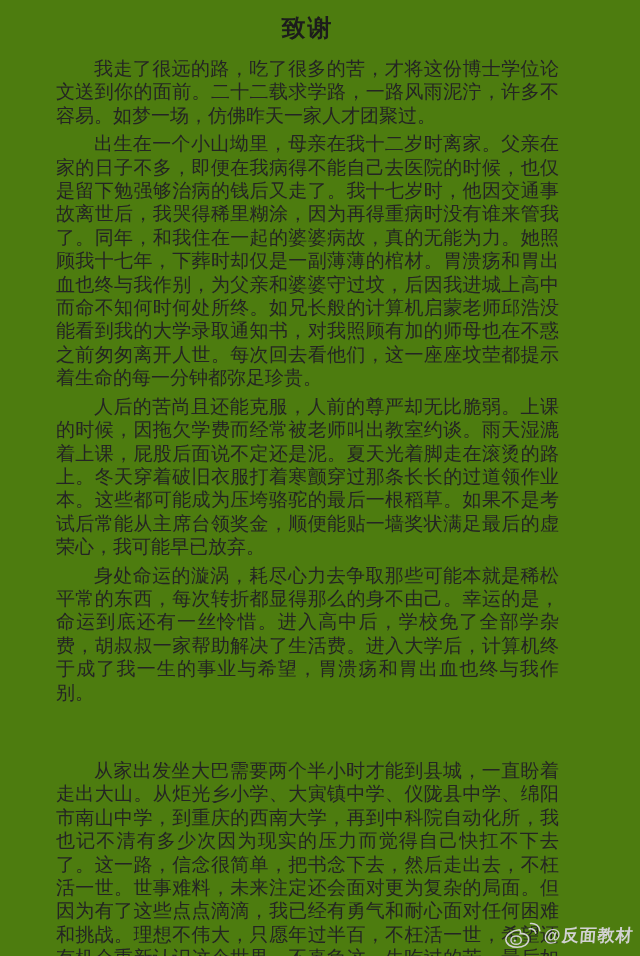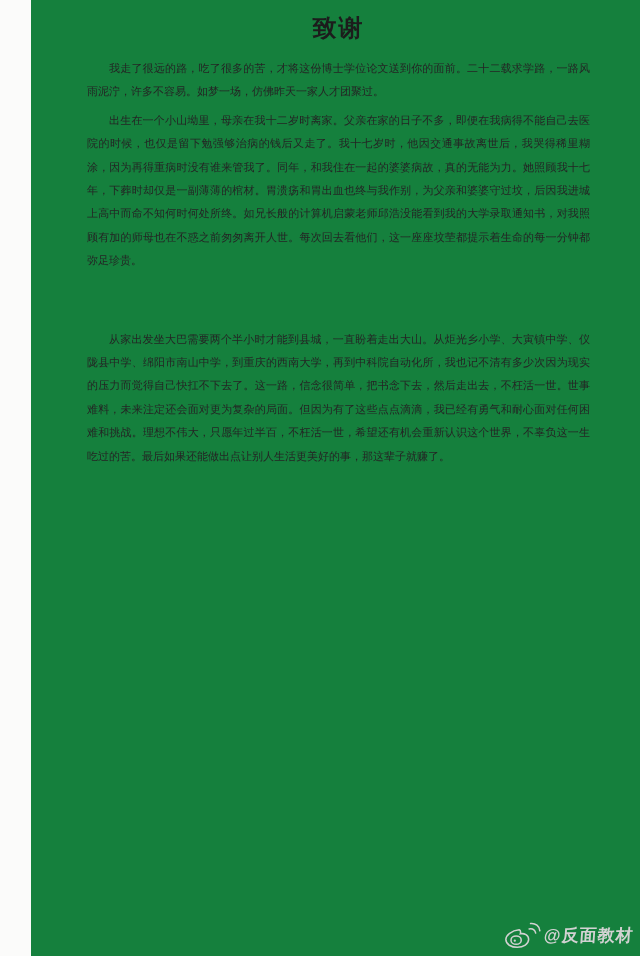--- a/index.html
+++ b/index.html
@@ -5,41 +5,40 @@
   html,body{margin:0;padding:0;}
   body{
     width:640px;height:956px;
     background:#fbfbfa;
     font-family:"Liberation Serif","DejaVu Serif",serif;
     position:relative;
     overflow:hidden;
   }
   .page{
     position:absolute;inset:0;
-    background:#15803d;
-    margin-left:31px;
+    background:#4d7c0f;
   }
   .content{
     margin-left:56px;
     width:503px;
     padding-top:13px;
     color:#242424;
   }
   .doc-title{
     font-family:"Liberation Sans","DejaVu Sans",sans-serif;
     font-weight:bold;
     font-size:24px;
     line-height:30px;
     text-align:center;
     margin:0 0 14px 0;
     color:#1c1c1c;
     letter-spacing:2px;
   }
   .para{
-    font-size:11px;
+    font-size:19px;
     line-height:23.4px;
     text-align:justify;
     text-indent:2em;
     margin:0 0 5px 0;
     color:#242424;
   }
   .para.final{
     margin-top:55px;
   }
   .watermark{
@@ -68,21 +67,23 @@
 
   <div class="content">
 
     <h1 class="doc-title">致谢</h1>
 
     <p class="para">我走了很远的路，吃了很多的苦，才将这份博士学位论文送到你的面前。二十二载求学路，一路风雨泥泞，许多不容易。如梦一场，仿佛昨天一家人才团聚过。</p>
 
     <p class="para">出生在一个小山坳里，母亲在我十二岁时离家。父亲在家的日子不多，即便在我病得不能自己去医院的时候，也仅是留下勉强够治病的钱后又走了。我十七岁时，他因交通事故离世后，我哭得稀里糊涂，因为再得重病时没有谁来管我了。同年，和我住在一起的婆婆病故，真的无能为力。她照顾我十七年，下葬时却仅是一副薄薄的棺材。胃溃疡和胃出血也终与我作别，为父亲和婆婆守过坟，后因我进城上高中而命不知何时何处所终。如兄长般的计算机启蒙老师邱浩没能看到我的大学录取通知书，对我照顾有加的师母也在不惑之前匆匆离开人世。每次回去看他们，这一座座坟茔都提示着生命的每一分钟都弥足珍贵。</p>
 
 
+    <p class="para">人后的苦尚且还能克服，人前的尊严却无比脆弱。上课的时候，因拖欠学费而经常被老师叫出教室约谈。雨天湿漉着上课，屁股后面说不定还是泥。夏天光着脚走在滚烫的路上。冬天穿着破旧衣服打着寒颤穿过那条长长的过道领作业本。这些都可能成为压垮骆驼的最后一根稻草。如果不是考试后常能从主席台领奖金，顺便能贴一墙奖状满足最后的虚荣心，我可能早已放弃。</p>
 
+    <p class="para">身处命运的漩涡，耗尽心力去争取那些可能本就是稀松平常的东西，每次转折都显得那么的身不由己。幸运的是，命运到底还有一丝怜惜。进入高中后，学校免了全部学杂费，胡叔叔一家帮助解决了生活费。进入大学后，计算机终于成了我一生的事业与希望，胃溃疡和胃出血也终与我作别。</p>
 
     <p class="para final">从家出发坐大巴需要两个半小时才能到县城，一直盼着走出大山。从炬光乡小学、大寅镇中学、仪陇县中学、绵阳市南山中学，到重庆的西南大学，再到中科院自动化所，我也记不清有多少次因为现实的压力而觉得自己快扛不下去了。这一路，信念很简单，把书念下去，然后走出去，不枉活一世。世事难料，未来注定还会面对更为复杂的局面。但因为有了这些点点滴滴，我已经有勇气和耐心面对任何困难和挑战。理想不伟大，只愿年过半百，不枉活一世，希望还有机会重新认识这个世界，不辜负这一生吃过的苦。最后如果还能做出点让别人生活更美好的事，那这辈子就赚了。</p>
 
   </div>
 
   <div class="watermark">
     <span>
       <svg class="weibo-icon" width="38" height="30" viewBox="0 0 40 30" aria-hidden="true">
         <g fill="none" stroke="#d2d2d2" stroke-width="1.6" stroke-linecap="round">
           <path d="M17 9.5 C9 10.2 3 15.2 3 19.8 C3 24.8 8.8 28 15 28 C21.6 28 27 24.4 27 19.6 C27 15.2 22.4 12.8 18.2 13.8 C18.8 11.6 18.4 10 17 9.5 Z"></path>

